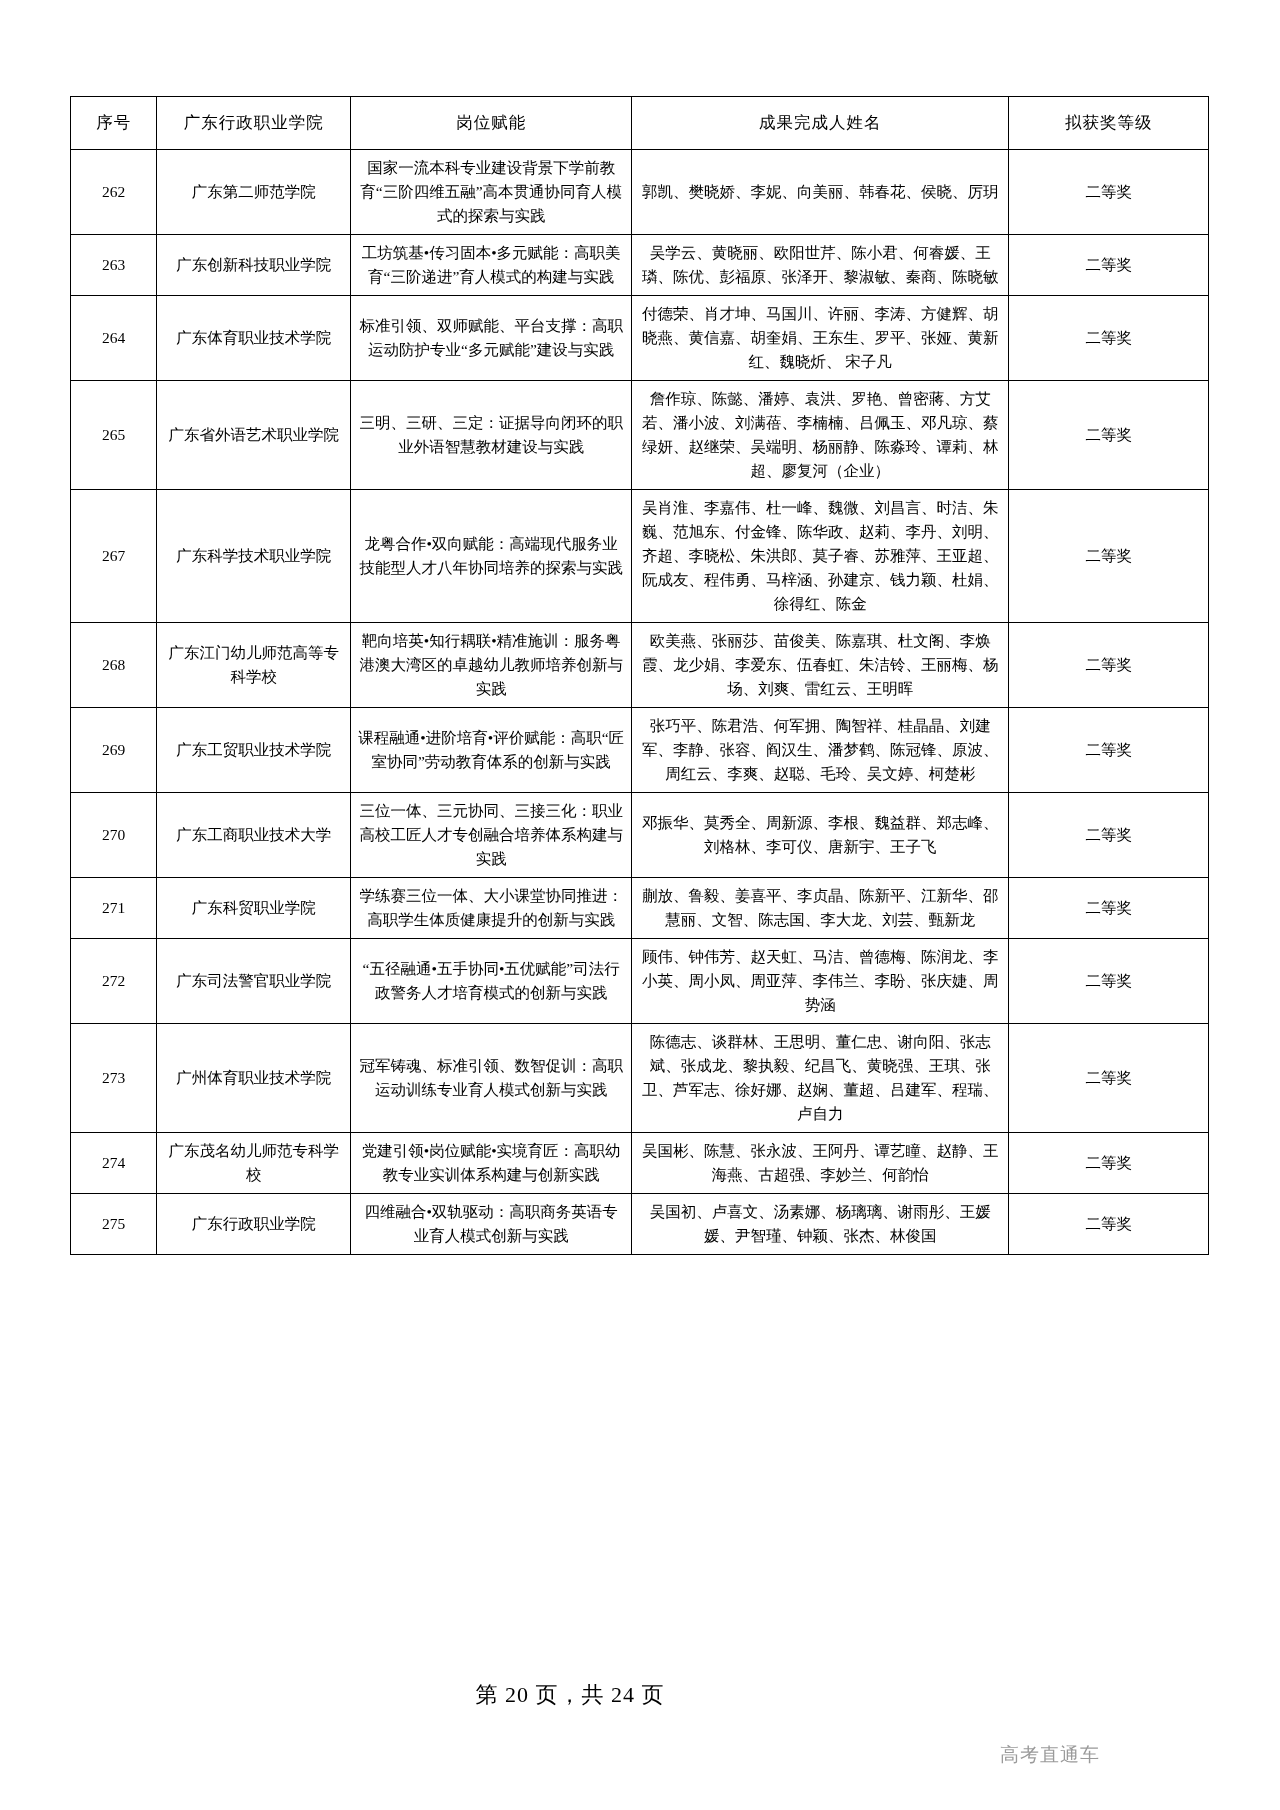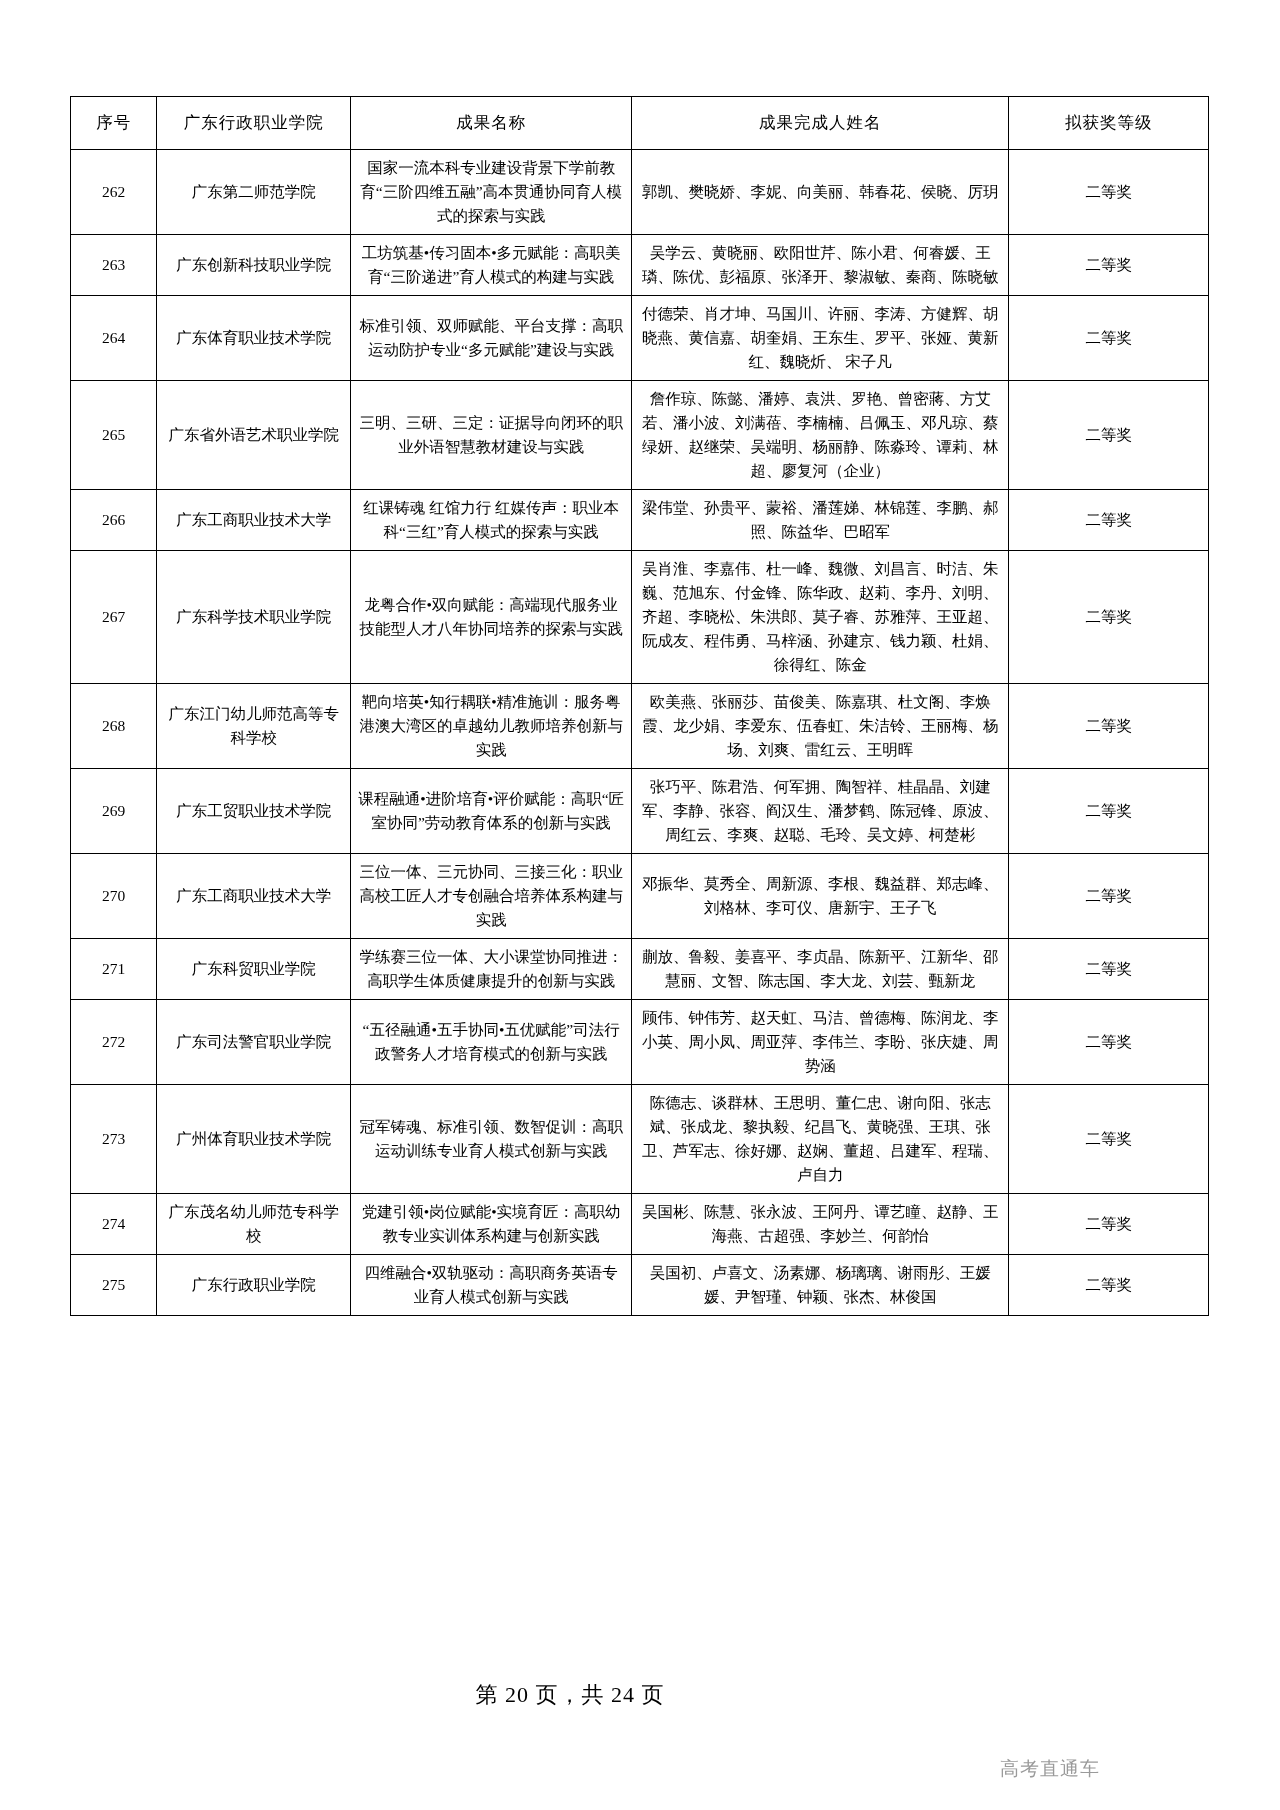--- a/index.html
+++ b/index.html
@@ -58,21 +58,21 @@
     left: 0;
     right: 0;
     bottom: 100px;
     text-align: center;
     font-size: 22px;
     letter-spacing: 1px;
   }
   .watermark {
     position: absolute;
     right: 40px;
-    bottom: 28px;
+    bottom: 42px;
     font-size: 19px;
     color: #9a9a9a;
     font-family: Liberation Sans, sans-serif;
     letter-spacing: 1px;
   }
 </style>
 </head>
 <body>
 
 <div class="page">
@@ -82,21 +82,21 @@
       <col class="c-seq">
       <col class="c-unit">
       <col class="c-name">
       <col class="c-people">
       <col class="c-level">
     </colgroup>
     <thead>
       <tr>
         <th>序号</th>
         <th>广东行政职业学院</th>
-        <th>成果名称</th>
+        <th>岗位赋能</th>
         <th>成果完成人姓名</th>
         <th>拟获奖等级</th>
       </tr>
     </thead>
     <tbody>
       <tr>
         <td class="seq">262</td>
         <td class="unit">广东第二师范学院</td>
         <td class="name">国家一流本科专业建设背景下学前教育“三阶四维五融”高本贯通协同育人模式的探索与实践</td>
         <td class="people">郭凯、樊晓娇、李妮、向美丽、韩春花、侯晓、厉玥</td>
@@ -114,27 +114,20 @@
         <td class="unit">广东体育职业技术学院</td>
         <td class="name">标准引领、双师赋能、平台支撑：高职运动防护专业“多元赋能”建设与实践</td>
         <td class="people">付德荣、肖才坤、马国川、许丽、李涛、方健辉、胡晓燕、黄信嘉、胡奎娟、王东生、罗平、张娅、黄新红、魏晓炘、 宋子凡</td>
         <td class="level">二等奖</td>
       </tr>
       <tr>
         <td class="seq">265</td>
         <td class="unit">广东省外语艺术职业学院</td>
         <td class="name">三明、三研、三定：证据导向闭环的职业外语智慧教材建设与实践</td>
         <td class="people">詹作琼、陈懿、潘婷、袁洪、罗艳、曾密蔣、方艾若、潘小波、刘满蓓、李楠楠、吕佩玉、邓凡琼、蔡绿妍、赵继荣、吴端明、杨丽静、陈淼玲、谭莉、林超、廖复河（企业）</td>
-        <td class="level">二等奖</td>
-      </tr>
-      <tr>
-        <td class="seq">266</td>
-        <td class="unit">广东工商职业技术大学</td>
-        <td class="name">红课铸魂 红馆力行 红媒传声：职业本科“三红”育人模式的探索与实践</td>
-        <td class="people">梁伟堂、孙贵平、蒙裕、潘莲娣、林锦莲、李鹏、郝照、陈益华、巴昭军</td>
         <td class="level">二等奖</td>
       </tr>
       <tr>
         <td class="seq">267</td>
         <td class="unit">广东科学技术职业学院</td>
         <td class="name">龙粤合作•双向赋能：高端现代服务业技能型人才八年协同培养的探索与实践</td>
         <td class="people">吴肖淮、李嘉伟、杜一峰、魏微、刘昌言、时洁、朱巍、范旭东、付金锋、陈华政、赵莉、李丹、刘明、齐超、李晓松、朱洪郎、莫子睿、苏雅萍、王亚超、阮成友、程伟勇、马梓涵、孙建京、钱力颖、杜娟、徐得红、陈金</td>
         <td class="level">二等奖</td>
       </tr>
       <tr>

